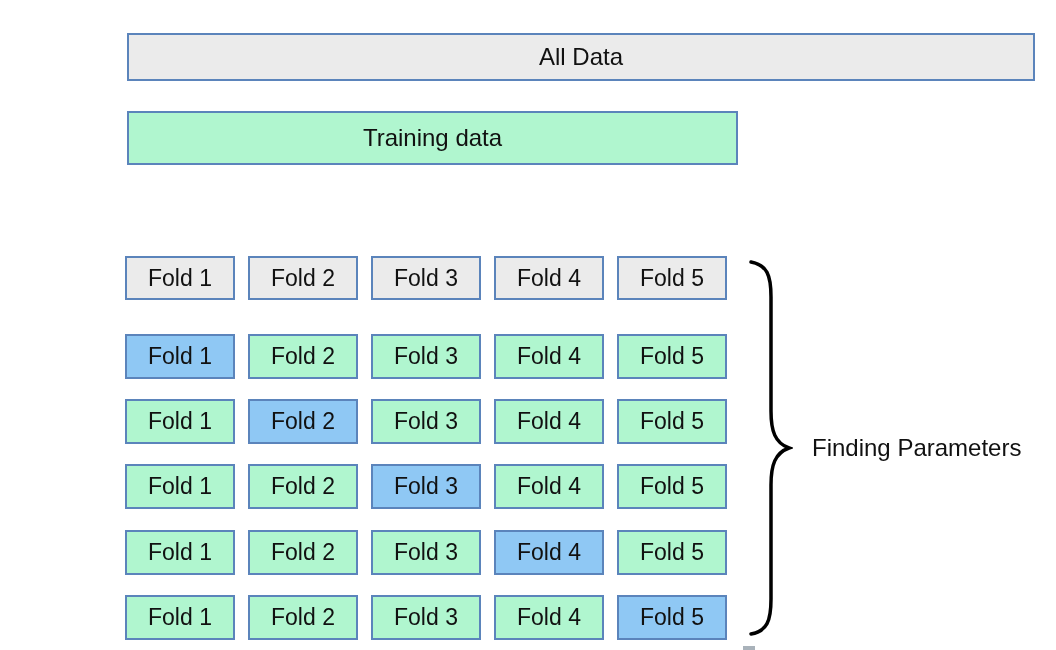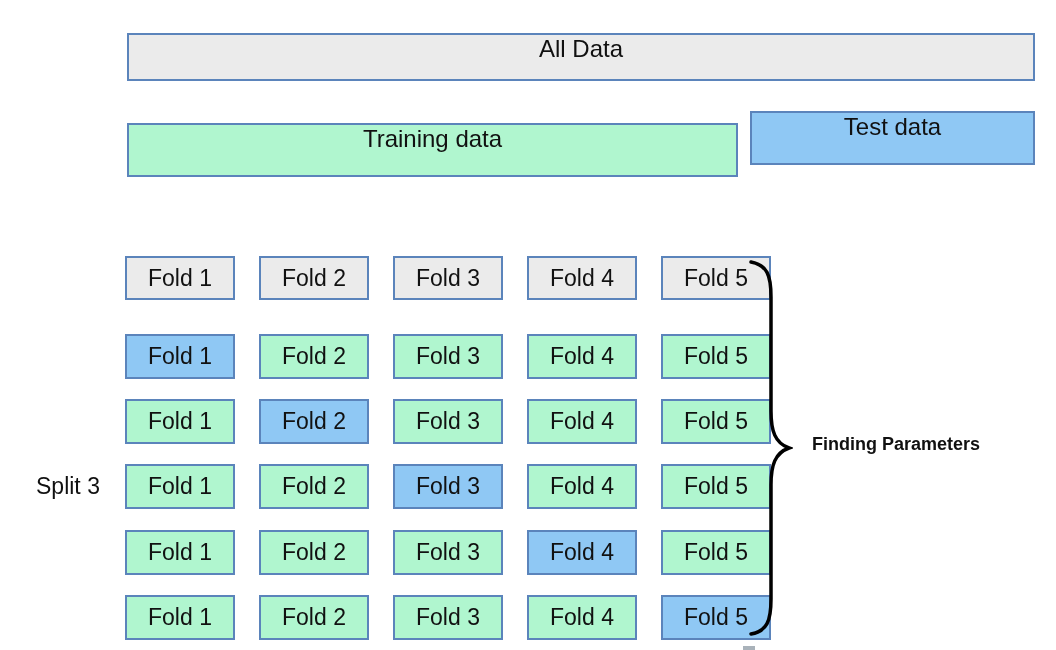--- a/index.html
+++ b/index.html
@@ -8,74 +8,71 @@
     width:1056px;height:650px;
     background:#ffffff;
     overflow:hidden;
     font-family:"Liberation Sans", sans-serif;
     color:#111111;
   }
   .box{
     position:absolute;
     box-sizing:border-box;
     border:2px solid var(--box-border,#5b84bb);
-    display:flex;justify-content:center;
+    display:flex;align-items:center;justify-content:center;
     font-size:24px;
     color:#111111;
   }
   .bar-gray{background:var(--neutral-gray,#ebebeb);}
   .bar-green{background:var(--train-green,#b0f6cf);}
   .bar-blue{background:var(--test-blue,#8fc8f4);}
 
   
   .all-data{left:127px;top:33px;width:908px;height:48px;}
-  .training{left:127px;top:111px;width:611px;height:54px;margin-top:12px;}
+  .training{left:127px;top:111px;width:611px;height:54px;}
   .testdata{left:750px;top:111px;width:285px;height:54px;}
 
   
   .cell{width:110px;height:100%;box-sizing:border-box;
         border:2px solid var(--box-border,#5b84bb);
         display:flex;align-items:center;justify-content:center;
         font-size:23px;background:var(--train-green,#b0f6cf);}
-  .row{position:absolute;left:125px;height:45px;display:flex;gap:24px;}
+  .row{position:absolute;left:125px;height:45px;display:flex;gap:13px;}
   .row.header{top:256px;height:44px;}
   .row.header .cell{background:var(--neutral-gray,#ebebeb);}
   .cell.test{background:var(--test-blue,#8fc8f4);}
 
   .split-label{
     position:absolute;left:36px;width:90px;height:45px;
     display:flex;align-items:center;
     font-size:23px;
   }
 
   .brace{position:absolute;left:747px;top:259px;width:46px;height:378px;}
 
   .finding{
     position:absolute;left:812px;top:434px;
-    font-size:18px;white-space:nowrap;font-weight:bold;
+    font-size:24px;white-space:nowrap;
   }
 
   .fragment{
     position:absolute;left:743px;top:646px;width:12px;height:4px;
     background:#a9b2ba;
   }
 </style>
 </head>
 <body>
 
 <div id="stage">
 
   <div class="box bar-gray all-data">
     <span>All Data</span>
   </div>
   <div class="box bar-green training">
     <span>Training data</span>
-  </div>
-  <div class="box bar-blue testdata">
-    <span>Test data</span>
   </div>
 
   <div class="row header" style="top:256px">
     <div class="cell">Fold 1</div>
     <div class="cell">Fold 2</div>
     <div class="cell">Fold 3</div>
     <div class="cell">Fold 4</div>
     <div class="cell">Fold 5</div>
   </div>
 
@@ -88,21 +85,20 @@
   </div>
 
   <div class="row" style="top:399px">
     <div class="cell">Fold 1</div>
     <div class="cell test">Fold 2</div>
     <div class="cell">Fold 3</div>
     <div class="cell">Fold 4</div>
     <div class="cell">Fold 5</div>
   </div>
 
-  <div class="split-label" style="top:464px">Split 3</div>
   <div class="row" style="top:464px">
     <div class="cell">Fold 1</div>
     <div class="cell">Fold 2</div>
     <div class="cell test">Fold 3</div>
     <div class="cell">Fold 4</div>
     <div class="cell">Fold 5</div>
   </div>
 
   <div class="row" style="top:530px">
     <div class="cell">Fold 1</div>

